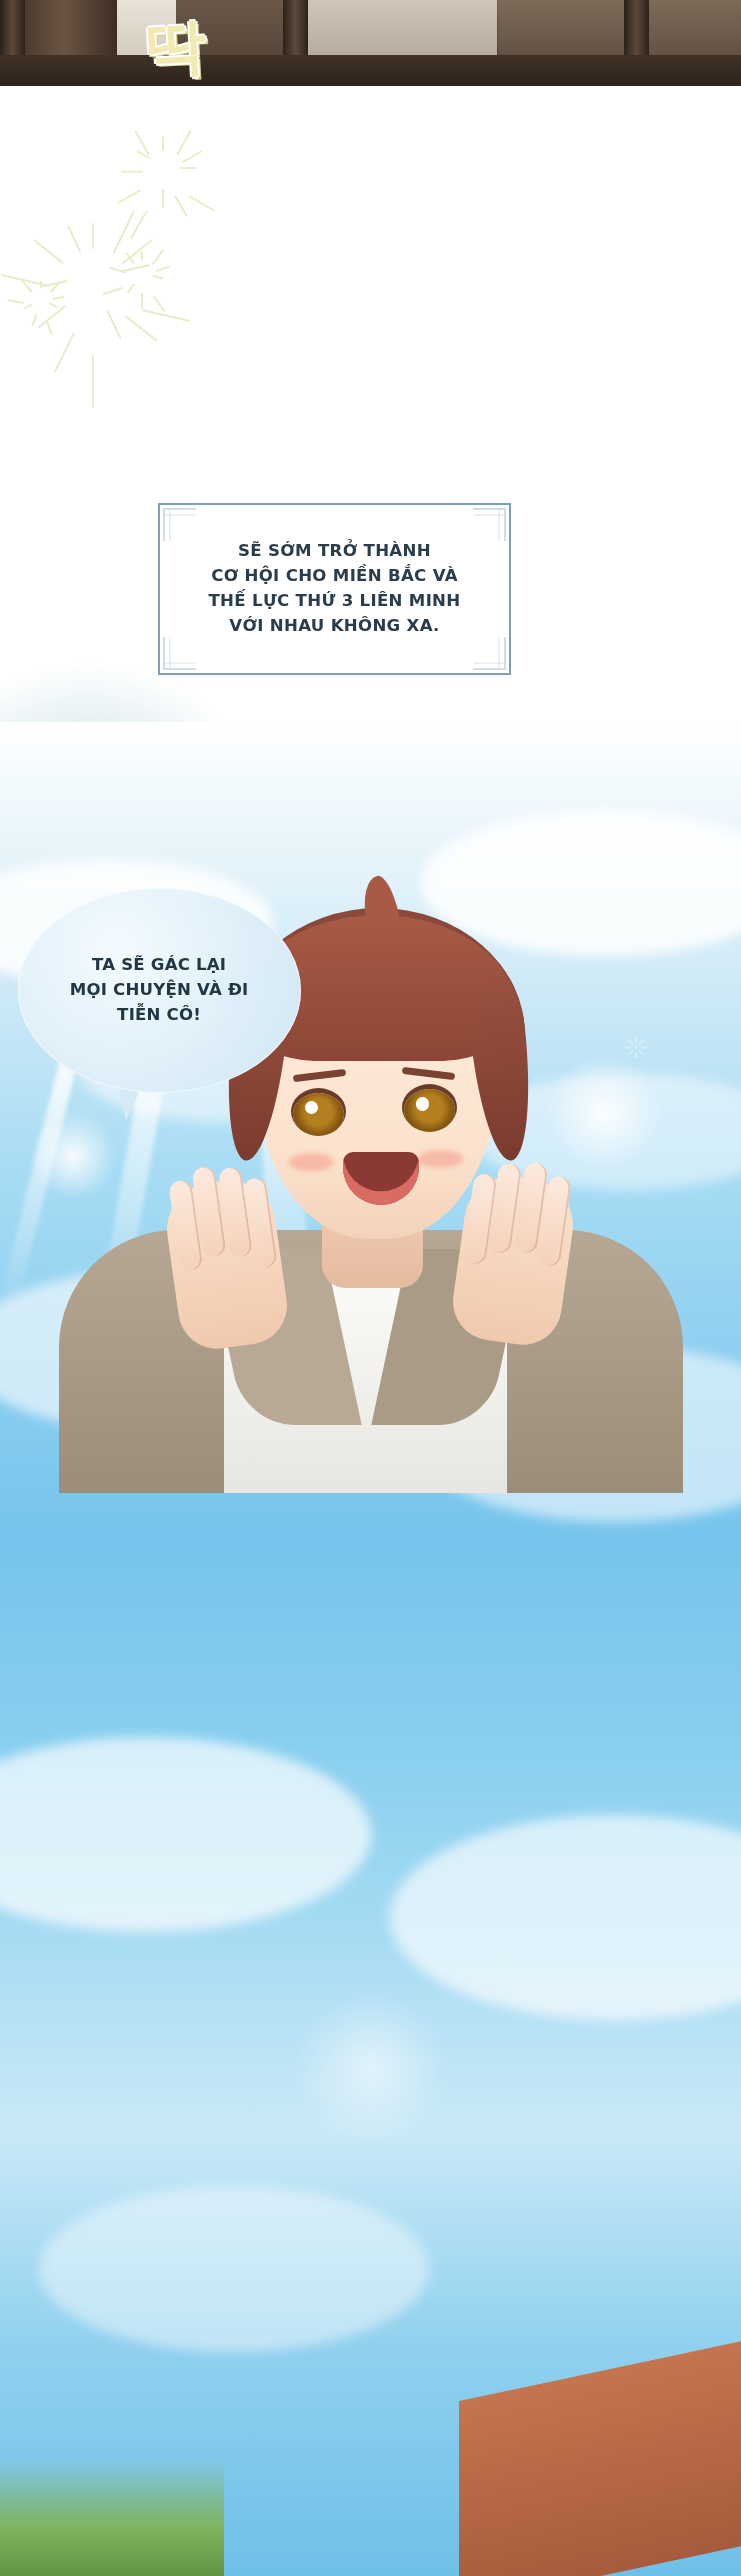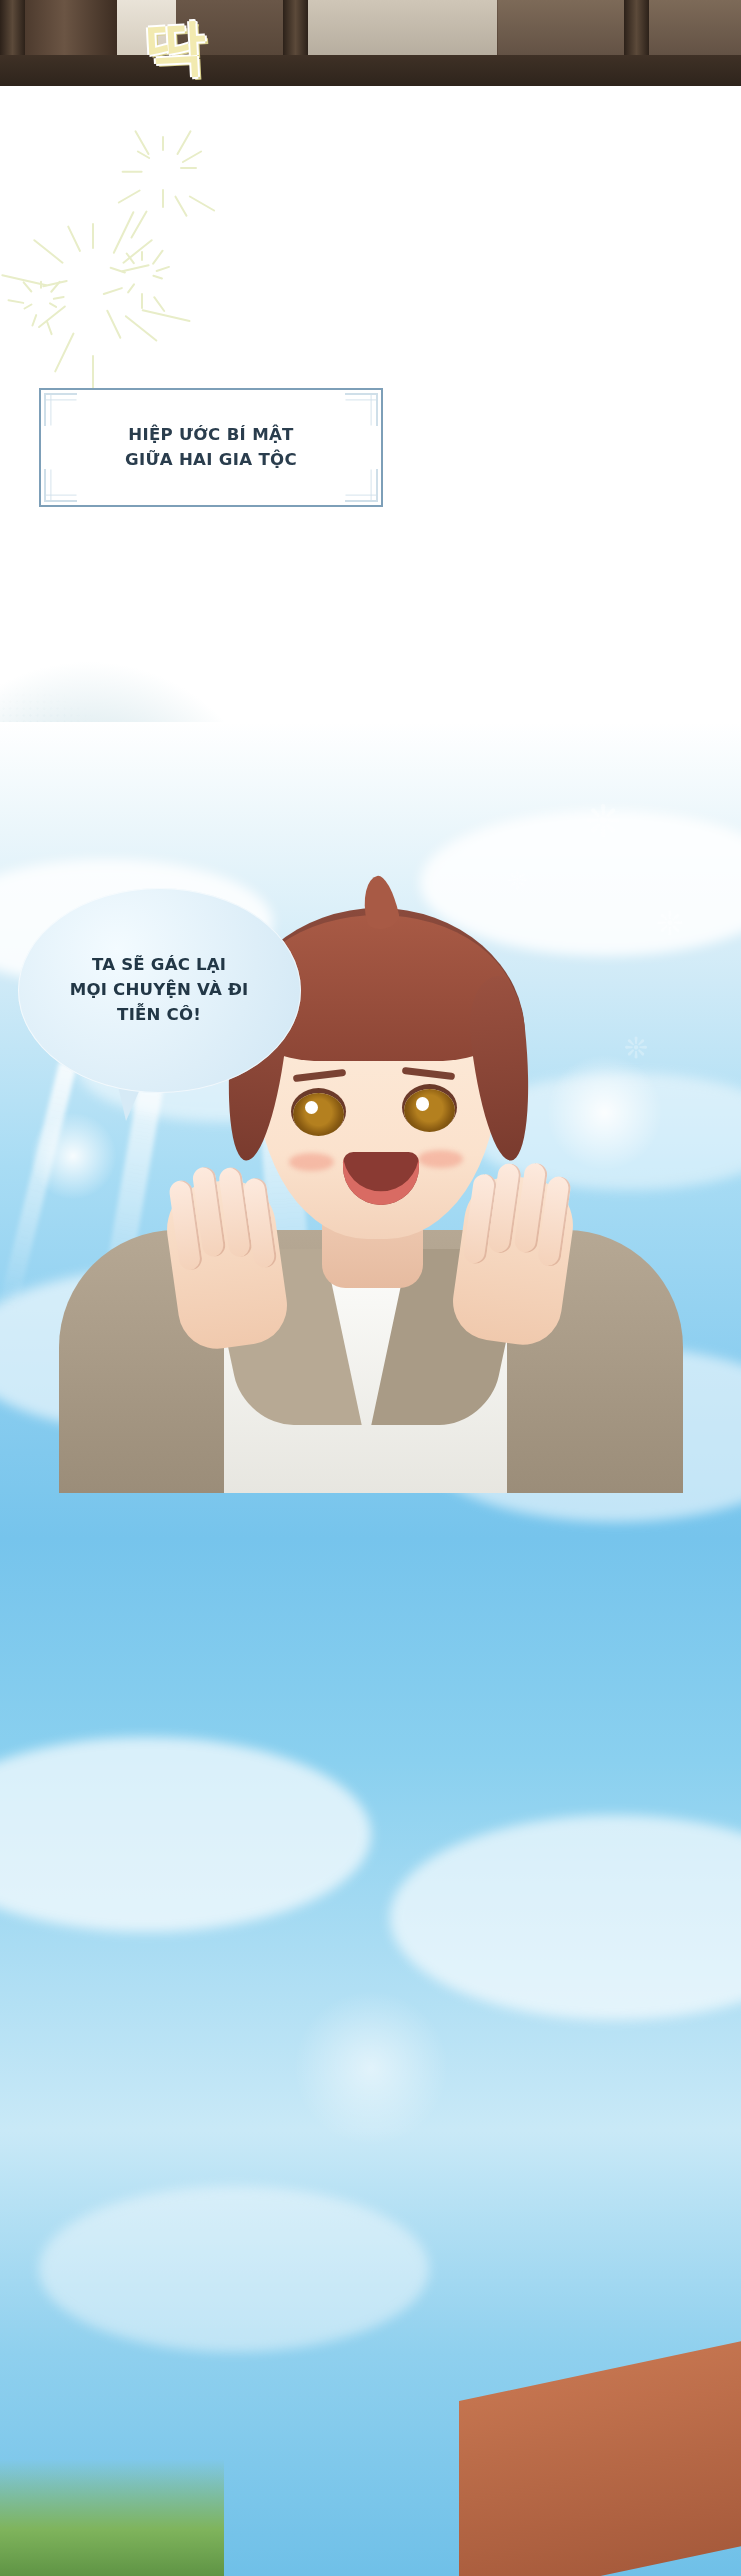--- a/index.html
+++ b/index.html
@@ -419,29 +419,31 @@
       <span style="height: 16px; transform: rotate(160deg) translateY(-16px); transform-origin: 50% 100%; margin-top: 0px; position: absolute; left: 50%; top: 50%; margin-left: -1px;"></span>
       <span style="height: 13px; transform: rotate(200deg) translateY(-13px); transform-origin: 50% 100%; margin-top: 0px; position: absolute; left: 50%; top: 50%; margin-left: -1px;"></span>
       <span style="height: 10px; transform: rotate(240deg) translateY(-10px); transform-origin: 50% 100%; margin-top: 0px; position: absolute; left: 50%; top: 50%; margin-left: -1px;"></span>
       <span style="height: 17px; transform: rotate(280deg) translateY(-17px); transform-origin: 50% 100%; margin-top: 0px; position: absolute; left: 50%; top: 50%; margin-left: -1px;"></span>
       <span style="height: 14px; transform: rotate(320deg) translateY(-14px); transform-origin: 50% 100%; margin-top: 0px; position: absolute; left: 50%; top: 50%; margin-left: -1px;"></span>
     </div>
 
   <div class="halftone"></div>
   <div class="halftone-dots"></div>
 
-  <div class="narr" id="narr1">
+
+  <div class="narr" id="narr2">
     <span class="corner c-tl"></span>
     <span class="corner c-tr"></span>
     <span class="corner c-bl"></span>
     <span class="corner c-br"></span>
-    <div class="narr-text" style="white-space: pre-line;">HIỆP ƯỚC BÍ MẬT
-GIỮA HAI GIA TỘC</div>
+    <div class="narr-text" style="white-space: pre-line;">SẼ SỚM TRỞ THÀNH
+CƠ HỘI CHO MIỀN BẮC VÀ
+THẾ LỰC THỨ 3 LIÊN MINH
+VỚI NHAU KHÔNG XA.</div>
   </div>
-
 
   <div class="sky">
     <div class="cloud" style="left:-59px; top:137px;  width:332px; height:127px;"></div>
     <div class="cloud" style="left:420px; top:88px;   width:371px; height:146px;"></div>
     <div class="cloud" style="left:78px;  top:293px;  width:293px; height:107px; opacity:.6;"></div>
     <div class="cloud" style="left:468px; top:351px;  width:322px; height:117px; opacity:.55;"></div>
     <div class="cloud" style="left:-39px; top:546px;  width:410px; height:166px; opacity:.7;"></div>
     <div class="cloud" style="left:410px; top:624px;  width:410px; height:176px; opacity:.65;"></div>
     <div class="cloud" style="left:-78px; top:1015px; width:449px; height:195px; opacity:.8;"></div>
     <div class="cloud" style="left:390px; top:1093px; width:449px; height:205px; opacity:.75;"></div>

